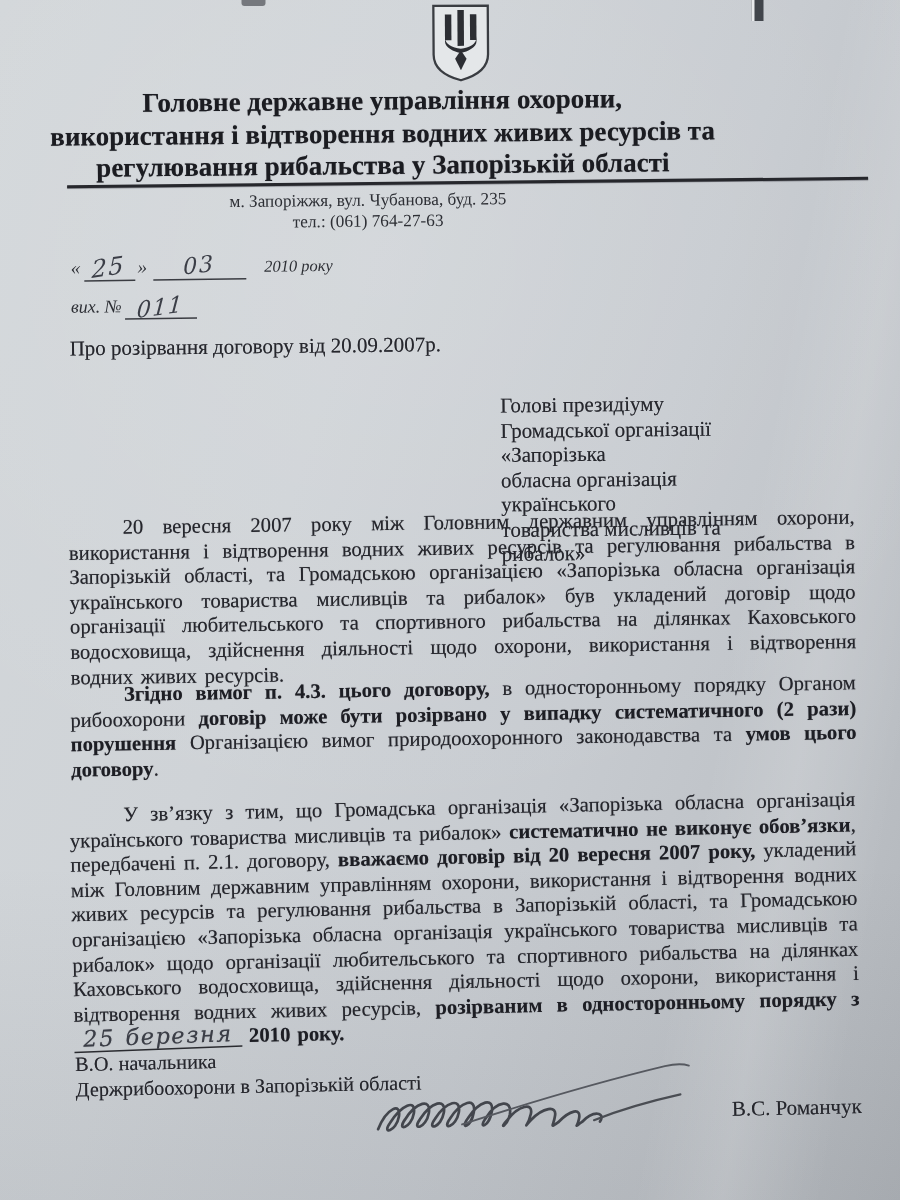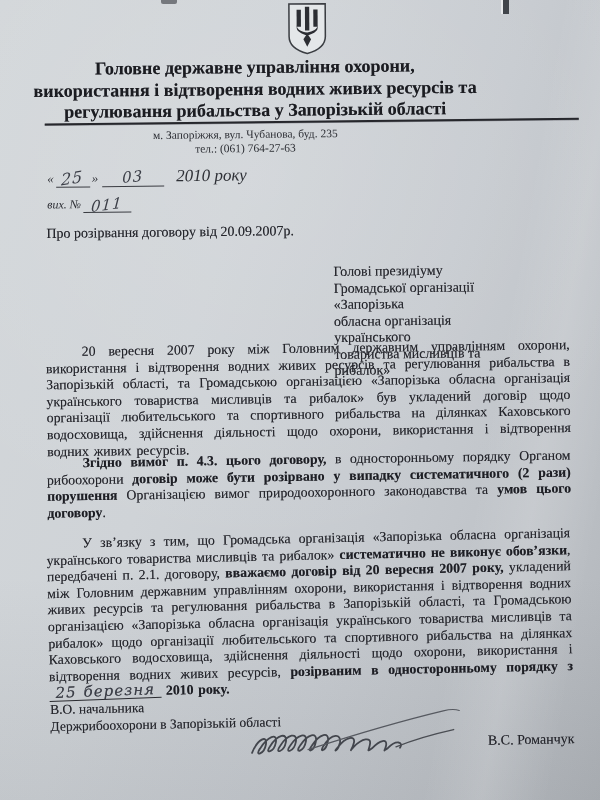--- a/index.html
+++ b/index.html
@@ -35,21 +35,21 @@
   .blank{display:inline-block;border-bottom:1.4px solid #3a3c42;text-align:center;
     vertical-align:baseline;}
   .day-blank{width:34px;margin:0 2px;}
   .month-blank{width:62px;margin:0 6px 0 4px;}
   .ref-blank{width:48px;margin-left:2px;}
   .hand{display:inline-block;font-family:"DejaVu Serif",serif;font-style:italic;
     color:#3b3e47;transform:rotate(-6deg) skewX(-6deg);letter-spacing:1px;}
   .hand-day{font-size:16px;transform:rotate(-8deg) skewX(-10deg) translateY(1px);}
   .hand-month{font-size:15px;}
   .hand-ref{font-size:15px;transform:rotate(-7deg) skewX(-12deg) translateY(2px);}
-  .year{font-size:17px;margin-left:6px;}
+  .year{font-size:11px;margin-left:6px;}
   .ref-line{position:absolute;left:46px;top:193px;font-size:12px;font-style:italic;
     color:#2e3036;transform:rotate(-0.4deg);}
 
   .subject{position:absolute;left:45px;top:224px;font-size:14px;color:#26272d;
     transform:rotate(-0.3deg);text-shadow:0 0 .4px rgba(25,25,35,.5);}
 
   .recipient{position:absolute;left:332px;top:264px;font-size:14px;line-height:16.5px;
     color:#26272d;transform:rotate(-0.3deg);text-shadow:0 0 .4px rgba(25,25,35,.5);}
 
   .para{position:absolute;left:44px;width:524px;font-size:13.8px;line-height:16.6px;

